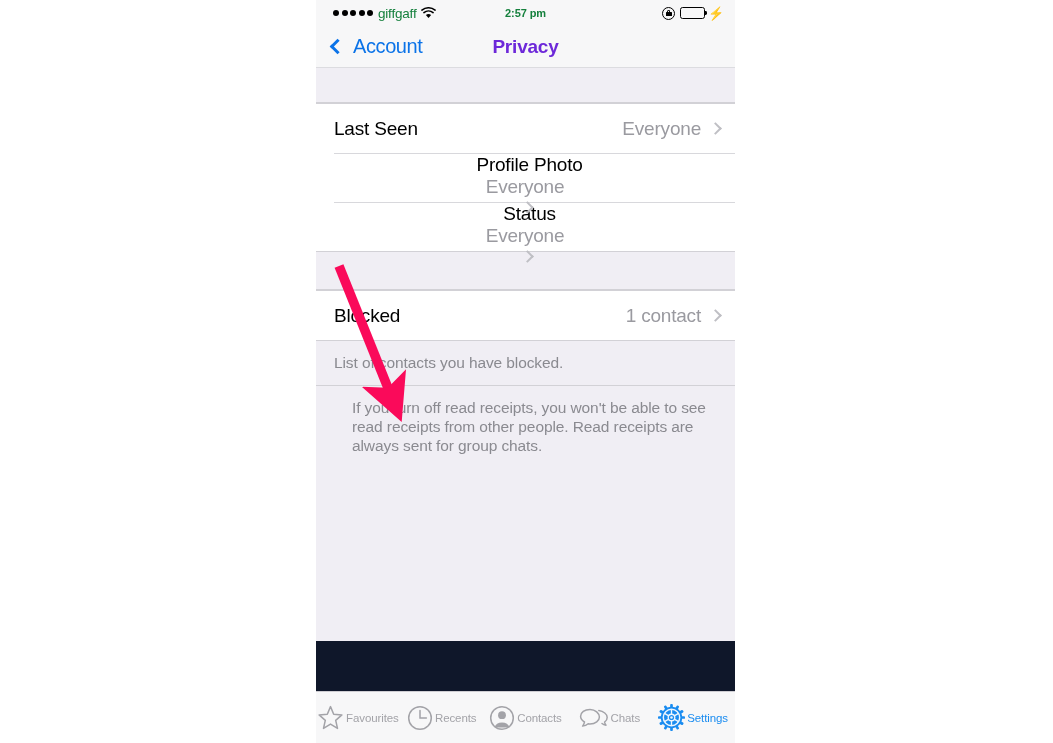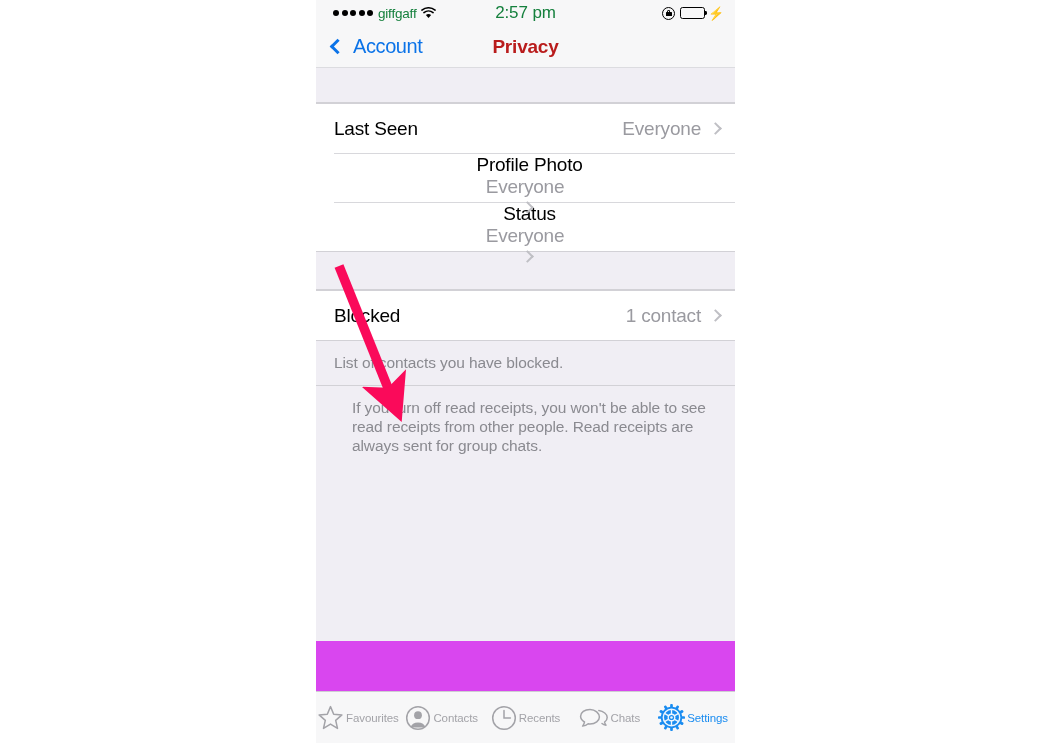--- a/index.html
+++ b/index.html
@@ -58,22 +58,22 @@
   }
   #carrier {
     font-size: 13.5px;
     letter-spacing: -0.2px;
   }
   #sb-center {
     position: absolute;
     left: 0;
     right: 0;
     text-align: center;
-    font-size: 17px;
-    font-weight: normal;
+    font-size: 11px;
+    font-weight: bold;
     letter-spacing: -0.1px;
   }
   #sb-right {
     position: absolute;
     right: 10px;
     display: flex;
     align-items: center;
     gap: 5px;
   }
   
@@ -179,28 +179,28 @@
   }
   #nav-title {
     position: absolute;
     left: 0; right: 0;
     height: 41px;
     display: flex;
     align-items: center;
     justify-content: center;
     font-size: 19px;
     font-weight: bold;
-    color: #b91c1c;
+    color: #6d28d9;
     letter-spacing: -0.2px;
   }
 
   
   #content {
     position: relative;
-    background: #d946ef;
+    background: #0f172a;
     height: 675px;
   }
   .gap {
     background: #f0eef4;
     border-bottom: 1px solid #d2d1d6;
   }
   .group {
     background: #ffffff;
     border-top: 1px solid #d2d1d6;
     border-bottom: 1px solid #d2d1d6;
@@ -424,35 +424,35 @@
           <path d="M13.5 1.6 L16.7 9.2 L24.9 9.9 L18.7 15.4 L20.5 23.4 L13.5 19.1 L6.5 23.4 L8.3 15.4 L2.1 9.9 L10.3 9.2 Z" fill="none" stroke="#a3a3a8" stroke-width="1.5" stroke-linejoin="round"></path>
         </svg>
       </span>
       <span class="tlabel">Favourites</span>
     </div>
 
     <div class="tab">
       <span class="ico">
         <svg width="26" height="26" viewBox="0 0 26 26">
           <circle cx="13" cy="13" r="11.3" fill="none" stroke="#a3a3a8" stroke-width="1.5"></circle>
-          <circle cx="13" cy="10.2" r="3.9" fill="#a3a3a8"></circle>
-          <path d="M5.6 22.4 a7.6 6.4 0 0 1 14.8 0 Z" fill="#a3a3a8"></path>
+          <path d="M13 5.6 V13 H19.4" fill="none" stroke="#a3a3a8" stroke-width="1.5" stroke-linecap="round"></path>
         </svg>
       </span>
-      <span class="tlabel">Contacts</span>
+      <span class="tlabel">Recents</span>
     </div>
 
     <div class="tab">
       <span class="ico">
         <svg width="26" height="26" viewBox="0 0 26 26">
           <circle cx="13" cy="13" r="11.3" fill="none" stroke="#a3a3a8" stroke-width="1.5"></circle>
-          <path d="M13 5.6 V13 H19.4" fill="none" stroke="#a3a3a8" stroke-width="1.5" stroke-linecap="round"></path>
+          <circle cx="13" cy="10.2" r="3.9" fill="#a3a3a8"></circle>
+          <path d="M5.6 22.4 a7.6 6.4 0 0 1 14.8 0 Z" fill="#a3a3a8"></path>
         </svg>
       </span>
-      <span class="tlabel">Recents</span>
+      <span class="tlabel">Contacts</span>
     </div>
 
     <div class="tab">
       <span class="ico">
         <svg width="30" height="24" viewBox="0 0 30 24">
           <path d="M11 3.4 C5.6 3.4 1.6 6.5 1.6 10.3 C1.6 12.6 3.1 14.7 5.5 16 C5.3 17.6 4.5 19 3.6 20.1 C5.7 19.9 7.8 19 9.2 17.8 C9.8 17.9 10.4 18 11 18 C16.4 18 20.4 14.9 20.4 11.1 C20.4 7.3 16.4 3.4 11 3.4 Z" fill="none" stroke="#a3a3a8" stroke-width="1.5" stroke-linejoin="round"></path>
           <path d="M19.8 4.6 C24.5 5.2 28.2 8.1 28.2 11.5 C28.2 13.3 27.2 14.9 25.6 16.1 C25.8 17.3 26.3 18.3 27 19.2 C25.5 19 24 18.4 23 17.5" fill="none" stroke="#a3a3a8" stroke-width="1.5" stroke-linejoin="round" stroke-linecap="round"></path>
         </svg>
       </span>
       <span class="tlabel">Chats</span>

